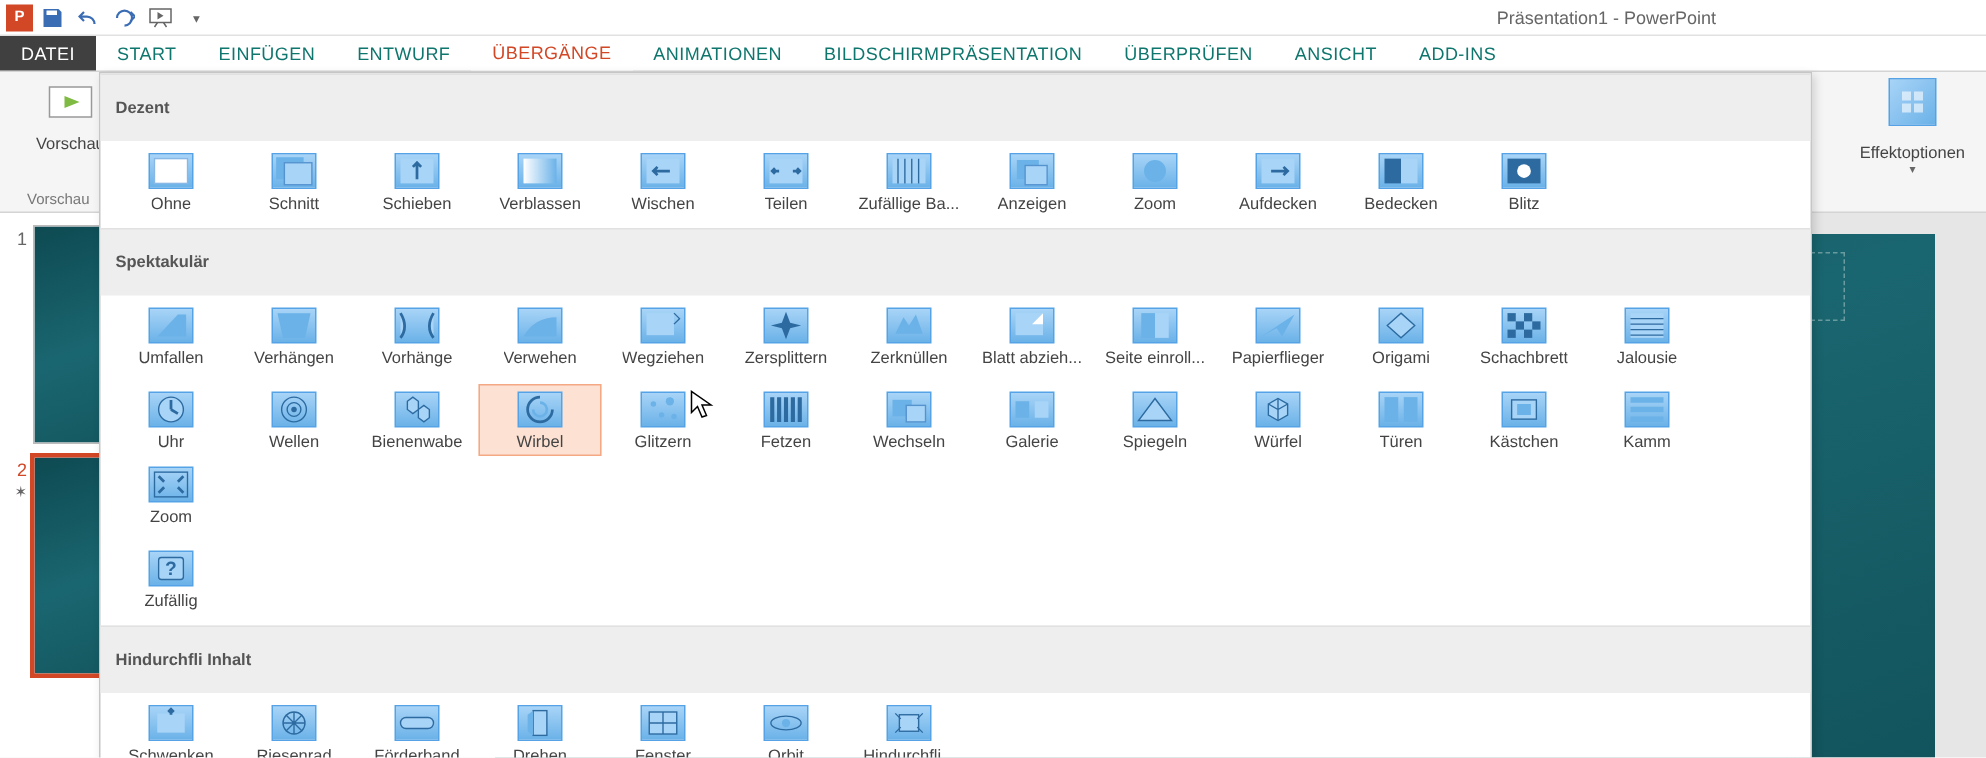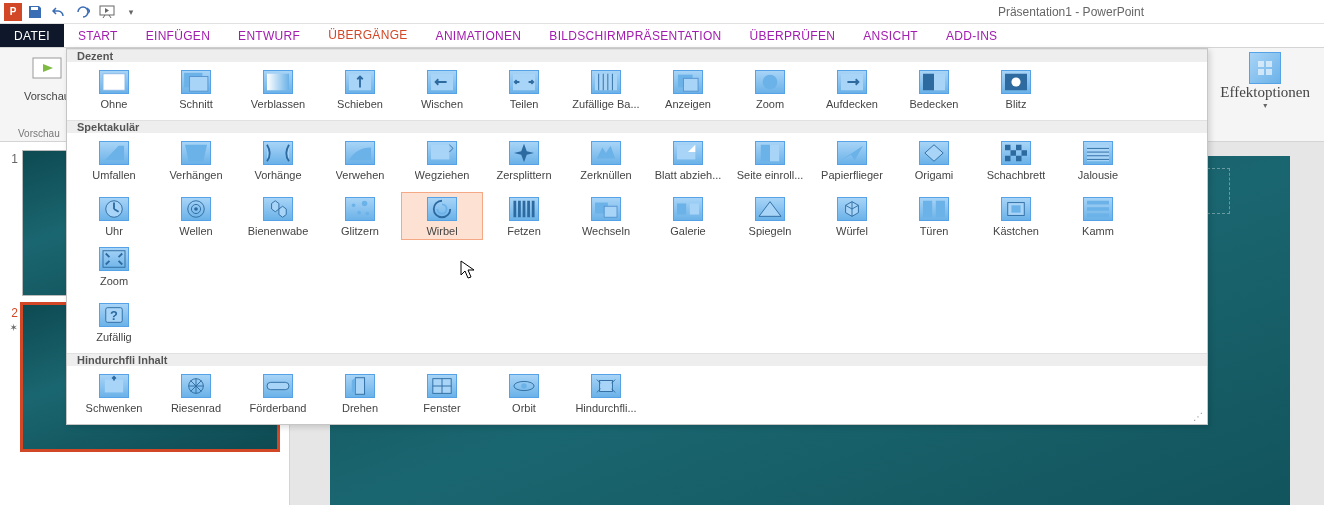--- a/index.html
+++ b/index.html
@@ -7,47 +7,47 @@
 
 
 .titlebar { height: 24px; background: #fff; display: flex; align-items: center; border-bottom: 1px solid #e1e1e1; }
 .titlebar .qat { display: flex; align-items: center; gap: 2px; padding-left: 4px; }
 .titlebar .qat .app-icon { width: 18px; height: 18px; background: #d24726; color: #fff; display: flex; align-items: center; justify-content: center; font-size: 10px; font-weight: bold; }
 .titlebar .qat .q-btn { width: 22px; height: 22px; display: flex; align-items: center; justify-content: center; color: #666; cursor: pointer; }
 .titlebar .title { flex: 1; text-align: right; font-size: 12px; color: #666; }
 
 
 .ribbon-tabs { height: 24px; display: flex; align-items: stretch; border-bottom: 1px solid #d4d4d4; background: #fff; }
-.ribbon-tabs .tab { padding: 0 14px; display: flex; align-items: center; font-size: 12px; color: #a21caf; cursor: pointer; text-transform: uppercase; letter-spacing: 0.3px; }
-.ribbon-tabs .tab.file { background: #0f172a; color: #fff; }
+.ribbon-tabs .tab { padding: 0 14px; display: flex; align-items: center; font-size: 12px; color: #0f766e; cursor: pointer; text-transform: uppercase; letter-spacing: 0.3px; }
+.ribbon-tabs .tab.file { background: #404040; color: #fff; }
 .ribbon-tabs .tab.active { color: #d24726; border-bottom: 2px solid #fff; position: relative; }
 .ribbon-tabs .tab.active::after { content:''; position:absolute; left:0; right:0; bottom:-1px; height:1px; background:#fff; }
 
 
 .ribbon-body { height: 94px; background: #f5f5f5; border-bottom: 1px solid #d4d4d4; display: flex; position: relative; }
 .ribbon-group { border-right: 5px solid #14b8a6; padding: 4px 6px 2px; display: flex; flex-direction: column; justify-content: space-between; margin-left: 12px; }
 .ribbon-group .big-btn { display: flex; flex-direction: column; align-items: center; gap: 4px; padding: 2px 6px; cursor: pointer; min-width: 54px; }
 .ribbon-group .big-btn .ico { width: 32px; height: 32px; display: flex; align-items: center; justify-content: center; }
 .ribbon-group .big-btn .lbl { font-size: 11px; color: #444; }
 .ribbon-group .grp-title { font-size: 10px; color: #777; margin-top: auto; }
 
 
 .gallery { position: absolute; left: 66px; top: 0; width: 1142px; background: #fff; border: 1px solid #c6c6c6; box-shadow: 2px 2px 6px rgba(0,0,0,0.15); z-index: 10; }
-.gallery .section-hdr { background: #eeeeee; padding: 0 10px; font-size: 11px; font-weight: 600; color: #555; border-top: 1px solid #e1e1e1; }
+.gallery .section-hdr { background: #eeeeee; padding: 16px 10px; font-size: 11px; font-weight: 600; color: #555; border-top: 1px solid #e1e1e1; }
 .gallery .row { display: flex; flex-wrap: wrap; padding: 2px 6px 6px; }
 .gallery .item { width: 82px; display: flex; flex-direction: column; align-items: center; padding: 4px 0 2px; cursor: pointer; border: 1px solid transparent; margin: 1px 0; }
 .gallery .item.selected { background: #fde2d4; border-color: #f4a883; }
 .gallery .item .thumb { width: 30px; height: 24px; border: 1px solid #55a3e6; background: linear-gradient(180deg,#a8d4f7,#6bb2e8); display:flex; align-items:center; justify-content:center; position:relative; }
 .gallery .item .thumb svg { width: 100%; height: 100%; }
 .gallery .item .cap { font-size: 11px; color: #444; margin-top: 4px; text-align: center; white-space: nowrap; overflow: hidden; text-overflow: ellipsis; max-width: 78px; }
 .gallery .resize-grip { position:absolute; right:4px; bottom:2px; color:#999; font-size:10px; }
 
 .effect-opts { position: absolute; right: 8px; top: 0; padding: 4px 6px 2px; display:flex; flex-direction:column; align-items:center; }
 .effect-opts .ico { width:32px; height:32px; background: linear-gradient(135deg,#a8d4f7,#6bb2e8); border:1px solid #55a3e6; display:flex; align-items:center; justify-content:center; }
-.effect-opts .lbl { font-size:15px; margin-top:0;font-family:Liberation Serif, serif; }
+.effect-opts .lbl { font-size:11px; margin-top:12px; }
 .effect-opts .drop { font-size:8px; color:#666; }
 
 
 .workspace { display: flex; height: calc(505px - 24px - 24px - 94px); background: #e6e6e6; }
 .thumb-panel { width: 290px; background: #fff; border-right: 1px solid #d4d4d4; padding: 8px 4px; overflow: hidden; }
 .slide-row { display:flex; align-items:flex-start; margin-bottom:8px; }
 .slide-num { width: 18px; font-size: 12px; color: #666; text-align:right; padding-right:4px; padding-top:2px; }
 .slide-num.active { color: #d24726; }
 .star { color:#666; font-size:10px; line-height:8px; }
 .slide-thumb { width: 256px; height: 146px; background: linear-gradient(160deg, #0e4a52 0%, #1a6670 40%, #0e4a52 100%); border: 1px solid #bbb; }
@@ -139,39 +139,39 @@
             <svg viewBox="0 0 30 24">
               <rect x="2" y="2" width="20" height="16" fill="#6bb2e8"></rect>
               <rect x="8" y="6" width="20" height="16" fill="#a8d4f7" stroke="#5593cf"></rect>
             </svg>
           </div>
           <div class="cap">Schnitt</div>
         </div>
         <div class="item">
           <div class="thumb">
             <svg viewBox="0 0 30 24">
+              <rect x="3" y="3" width="24" height="18" fill="#a8d4f7"></rect>
+              <path d="M15 6v12M12 9l3-3 3 3" stroke="#2c6aa0" fill="none" stroke-width="2"></path>
+            </svg>
+          </div>
+          <div class="cap">Schieben</div>
+        </div>
+        <div class="item">
+          <div class="thumb">
+            <svg viewBox="0 0 30 24">
               <rect x="3" y="3" width="24" height="18" fill="url(#g)"></rect>
               <defs>
                 <linearGradient id="g">
                   <stop offset="0" stop-color="#fff"></stop>
                   <stop offset="1" stop-color="#6bb2e8"></stop>
                 </linearGradient>
               </defs>
             </svg>
           </div>
           <div class="cap">Verblassen</div>
-        </div>
-        <div class="item">
-          <div class="thumb">
-            <svg viewBox="0 0 30 24">
-              <rect x="3" y="3" width="24" height="18" fill="#a8d4f7"></rect>
-              <path d="M15 6v12M12 9l3-3 3 3" stroke="#2c6aa0" fill="none" stroke-width="2"></path>
-            </svg>
-          </div>
-          <div class="cap">Schieben</div>
         </div>
         <div class="item">
           <div class="thumb">
             <svg viewBox="0 0 30 24">
               <rect x="3" y="3" width="24" height="18" fill="#a8d4f7"></rect>
               <path d="M20 12H8m3-3l-3 3 3 3" stroke="#2c6aa0" fill="none" stroke-width="2"></path>
             </svg>
           </div>
           <div class="cap">Wischen</div>
         </div>
@@ -378,42 +378,42 @@
           <div class="cap">Wellen</div>
         </div>
         <div class="item">
           <div class="thumb">
             <svg viewBox="0 0 30 24">
               <path d="M8 6l4-3 4 3v6l-4 3-4-3zM16 12l4-3 4 3v6l-4 3-4-3z" fill="#a8d4f7" stroke="#2c6aa0"></path>
             </svg>
           </div>
           <div class="cap">Bienenwabe</div>
         </div>
+        <div class="item selected">
+          <div class="thumb">
+            <svg viewBox="0 0 30 24">
+              <path d="M15 3a9 9 0 1 0 9 9" fill="none" stroke="#2c6aa0" stroke-width="2"></path>
+              <path d="M15 7a5 5 0 1 1-5 5" fill="none" stroke="#6bb2e8" stroke-width="2"></path>
+            </svg>
+          </div>
+          <div class="cap">Wirbel</div>
+        </div>
         <div class="item">
           <div class="thumb">
             <svg viewBox="0 0 30 24">
               <g fill="#6bb2e8">
                 <circle cx="8" cy="8" r="2"></circle>
                 <circle cx="20" cy="6" r="3"></circle>
                 <circle cx="14" cy="16" r="2"></circle>
                 <circle cx="23" cy="17" r="2"></circle>
               </g>
             </svg>
           </div>
           <div class="cap">Glitzern</div>
         </div>
-        <div class="item selected">
-          <div class="thumb">
-            <svg viewBox="0 0 30 24">
-              <path d="M15 3a9 9 0 1 0 9 9" fill="none" stroke="#2c6aa0" stroke-width="2"></path>
-              <path d="M15 7a5 5 0 1 1-5 5" fill="none" stroke="#6bb2e8" stroke-width="2"></path>
-            </svg>
-          </div>
-          <div class="cap">Wirbel</div>
-        </div>
         <div class="item">
           <div class="thumb">
             <svg viewBox="0 0 30 24">
               <path d="M5 3v18M10 3v18M15 3v18M20 3v18M25 3v18" stroke="#2c6aa0" stroke-width="3"></path>
             </svg>
           </div>
           <div class="cap">Fetzen</div>
         </div>
         <div class="item">
           <div class="thumb">

